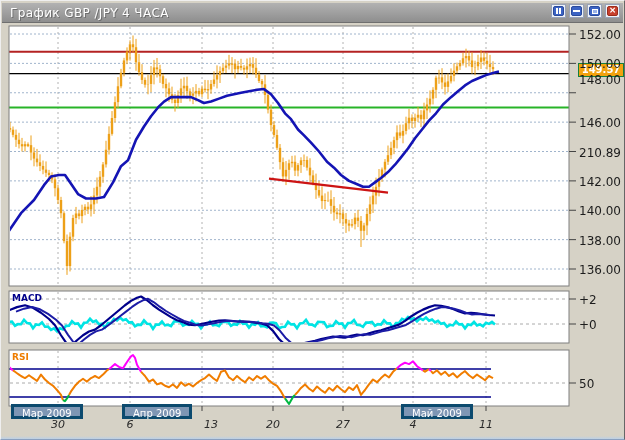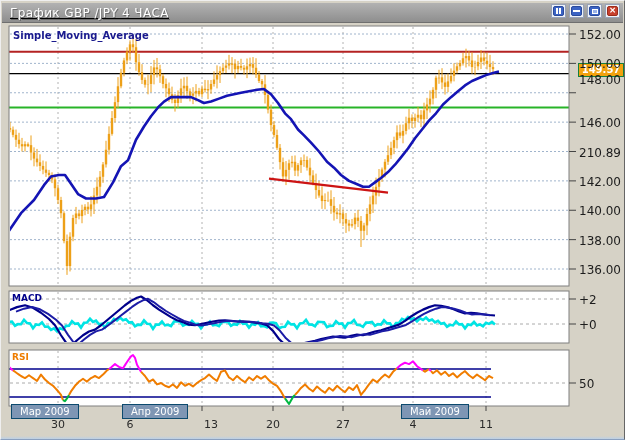--- a/index.html
+++ b/index.html
@@ -9,21 +9,21 @@
     background:#d6d2c6;
     border-top:1px solid #efefef;border-left:1px solid #efefef;
     border-right:1px solid #666;border-bottom:1px solid #8aa0c0;
     font-family:"DejaVu Sans","Liberation Sans",sans-serif;
     overflow:hidden;
   }
   .titlebar{
     position:absolute;left:1px;top:2px;width:621px;height:20px;
     background:linear-gradient(#b2b2b2,#8e8e8e);
     border-bottom:1px solid #6f6f6f;
-    display:flex;align-items:center;text-decoration:underline;
+    display:flex;align-items:center;
   }
   .title-text{
     color:#ffffff;font-size:12px;padding-left:8px;letter-spacing:.4px;
     text-shadow:1px 1px 0 rgba(90,90,90,.7);
   }
   .win-buttons{position:absolute;right:4px;top:3px;display:flex;gap:3px;}
   .win-btn{
     width:15px;height:14px;border:1px solid #98a2b8;background:#eef2f8;
     display:flex;align-items:center;justify-content:center;padding:0;cursor:pointer;
   }
@@ -38,23 +38,23 @@
   .panel-label{position:absolute;font-weight:bold;}
   .lbl-sma{left:12px;top:29px;font-size:10px;color:#1a1a8e;}
   .lbl-macd{left:11px;top:292px;font-size:9px;color:#00008b;}
   .lbl-rsi{left:11px;top:351px;font-size:9px;color:#ee7d00;text-align:center;}
   .axis-label{position:absolute;font-size:12px;color:#1c1c1c;white-space:nowrap;}
   .price-badge{
     position:absolute;left:577px;width:46px;height:14px;
     background:#f2a20e;border:1px solid #15803d;color:#ffffff;
     font-size:10px;font-weight:bold;text-align:center;line-height:12px;
   }
-  .week-num{position:absolute;top:417px;width:28px;text-align:center;font-size:11px;color:#2a2a2a;}
+  .week-num{position:absolute;top:417px;width:28px;text-align:center;font-size:11px;color:#2a2a2a;font-style:italic;}
   .month-badge{
-    position:absolute;top:403px;height:15px;background:#7e96b4;border:1px solid #0c4a6e;
+    position:absolute;top:403px;height:15px;background:#7e96b4;border:3px solid #0c4a6e;
     color:#ffffff;font-size:10px;line-height:13px;padding:0 8px;white-space:nowrap;
   }
   .bottom-strip{position:absolute;left:0;bottom:0;width:625px;height:3px;background:linear-gradient(#d6d2c6,#bcd0e6);}
 </style>
 </head>
 <body>
 
 <div class="window">
   <div class="titlebar">
     <span class="title-text">График GBP /JPY  4 ЧАСА</span>
@@ -498,21 +498,20 @@
       <line x1="568" y1="382" x2="575" y2="382" stroke="#444" stroke-width="1"></line>
       <line x1="57" y1="405" x2="57" y2="410" stroke="#444" stroke-width="1"></line>
       <line x1="129" y1="405" x2="129" y2="410" stroke="#444" stroke-width="1"></line>
       <line x1="201" y1="405" x2="201" y2="410" stroke="#444" stroke-width="1"></line>
       <line x1="272" y1="405" x2="272" y2="410" stroke="#444" stroke-width="1"></line>
       <line x1="342" y1="405" x2="342" y2="410" stroke="#444" stroke-width="1"></line>
       <line x1="412" y1="405" x2="412" y2="410" stroke="#444" stroke-width="1"></line>
       <line x1="485" y1="405" x2="485" y2="410" stroke="#444" stroke-width="1"></line>
     </svg>
 
-  <span class="panel-label lbl-sma">Simple_Moving_Average</span>
   <span class="panel-label lbl-macd">MACD</span>
   <span class="panel-label lbl-rsi">RSI</span>
 
   <div class="price-badge" id="price-badge" style="top: 61.6906px;">149.57</div>
 
   <div id="axis-labels">
       <div class="axis-label" style="left: 578px; top: 27px;">152.00</div>
       <div class="axis-label" style="left: 578px; top: 56.375px;">150.00</div>
       <div class="axis-label" style="left: 578px; top: 72px;">148.00</div>
       <div class="axis-label" style="left: 578px; top: 115.125px;">146.00</div>

